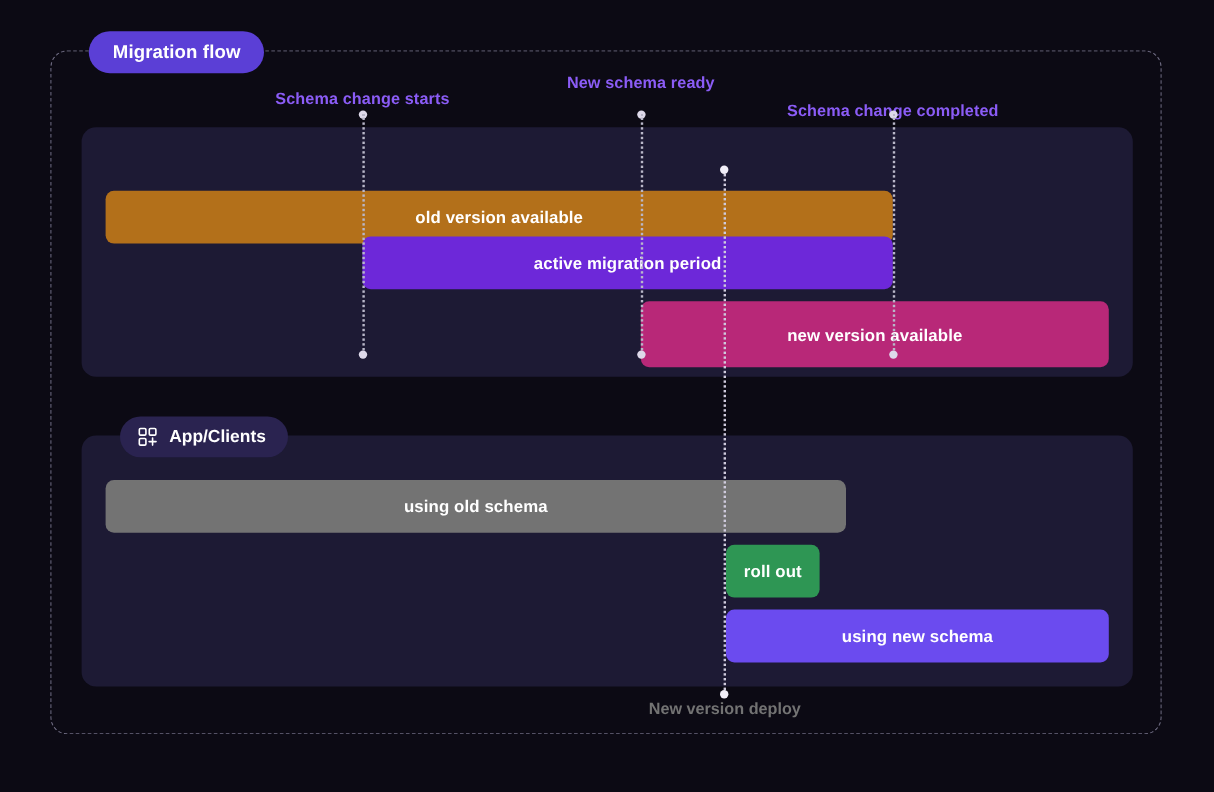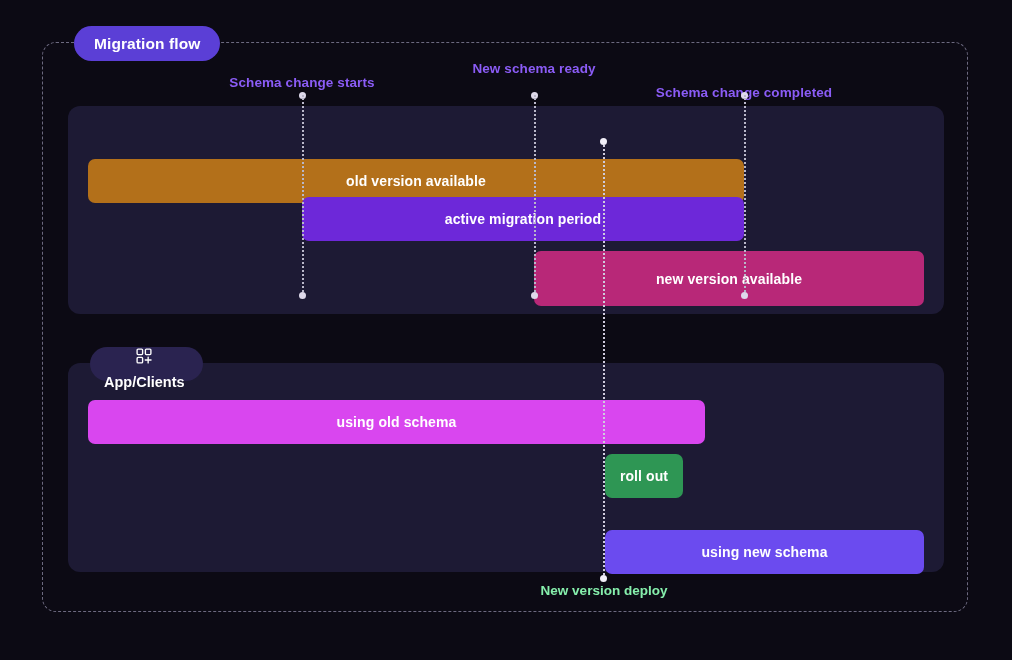--- a/index.html
+++ b/index.html
@@ -45,21 +45,21 @@
     font-size: 15.5px;
     letter-spacing: .1px;
   }
   .badge-lane {
     height: 34px;
     padding: 0 18px 0 14px;
     background: #2a2350;
     font-size: 14.5px;
   }
   .badge-db   { left: 92px; top: 91px; }
-  .badge-app  { left: 90px; top: 347px; flex-direction: column; }
+  .badge-app  { left: 100px; top: 347px; }
   .badge-icon { display: flex; align-items: center; justify-content: center; width: 18px; height: 18px; flex: 0 0 18px; }
   .badge-icon svg { display: block; }
 
   
   .lane {
     position: absolute;
     left: 68px;
     width: 876px;
     background: #1d1a34;
     border-radius: 12px;
@@ -123,21 +123,21 @@
     background: #f1eef8;
     z-index: 23;
   }
   .deploy-dot-top { top: 138px; }
   .deploy-dot-bottom { top: 575px; }
   .deploy-label {
     position: absolute;
     left: 604px; top: 583px;
     transform: translateX(-50%);
     white-space: nowrap;
-    color: #86efac;
+    color: #737373;
     font-size: 13.5px;
     font-weight: bold;
     z-index: 23;
   }
 </style>
 </head>
 <body>
 
 <div id="stage">
 
@@ -160,23 +160,23 @@
         <path d="M13.15 10.1v5.8M10.25 13h5.8" stroke-linecap="round"></path>
       </svg>
     </span>
     <span>App/Clients</span>
   </div>
 
   <div id="bars-layer">
       <div class="bar" style="left: 88px; top: 143px; width: 656px; height: 44px; background: rgb(179, 112, 26); margin-top: 16px;">old version available</div>
       <div class="bar" style="left: 302px; top: 197px; width: 442px; height: 44px; background: #6d28d9;">active migration period</div>
       <div class="bar" style="left: 534px; top: 251px; width: 390px; height: 55px; background: rgb(184, 40, 120);">new version available</div>
-      <div class="bar" style="left: 88px; top: 400px; width: 617px; height: 44px; background: #d946ef;">using old schema</div>
+      <div class="bar" style="left: 88px; top: 400px; width: 617px; height: 44px; background: #737373;">using old schema</div>
       <div class="bar" style="left: 605px; top: 454px; width: 78px; height: 44px; background: rgb(46, 150, 84);">roll out</div>
-      <div class="bar" style="left: 605px; top: 508px; width: 319px; height: 44px; background: rgb(107, 75, 239); margin-top: 22px;">using new schema</div>
+      <div class="bar" style="left: 605px; top: 508px; width: 319px; height: 44px; background: rgb(107, 75, 239);">using new schema</div>
     </div>
   <div id="milestones-layer">
       <div class="milestone" style="left: 302px; top: 0px;">
         <div class="mlabel" style="top: 75px;">Schema change starts</div>
         <div class="mdot" style="top: 92px;"></div>
         <div class="mline" style="top: 95px; height: 200px;"></div>
         <div class="mdot" style="top: 292px;"></div>
       </div>
       <div class="milestone" style="left: 534px; top: 0px;">
         <div class="mlabel" style="top: 61px;">New schema ready</div>

